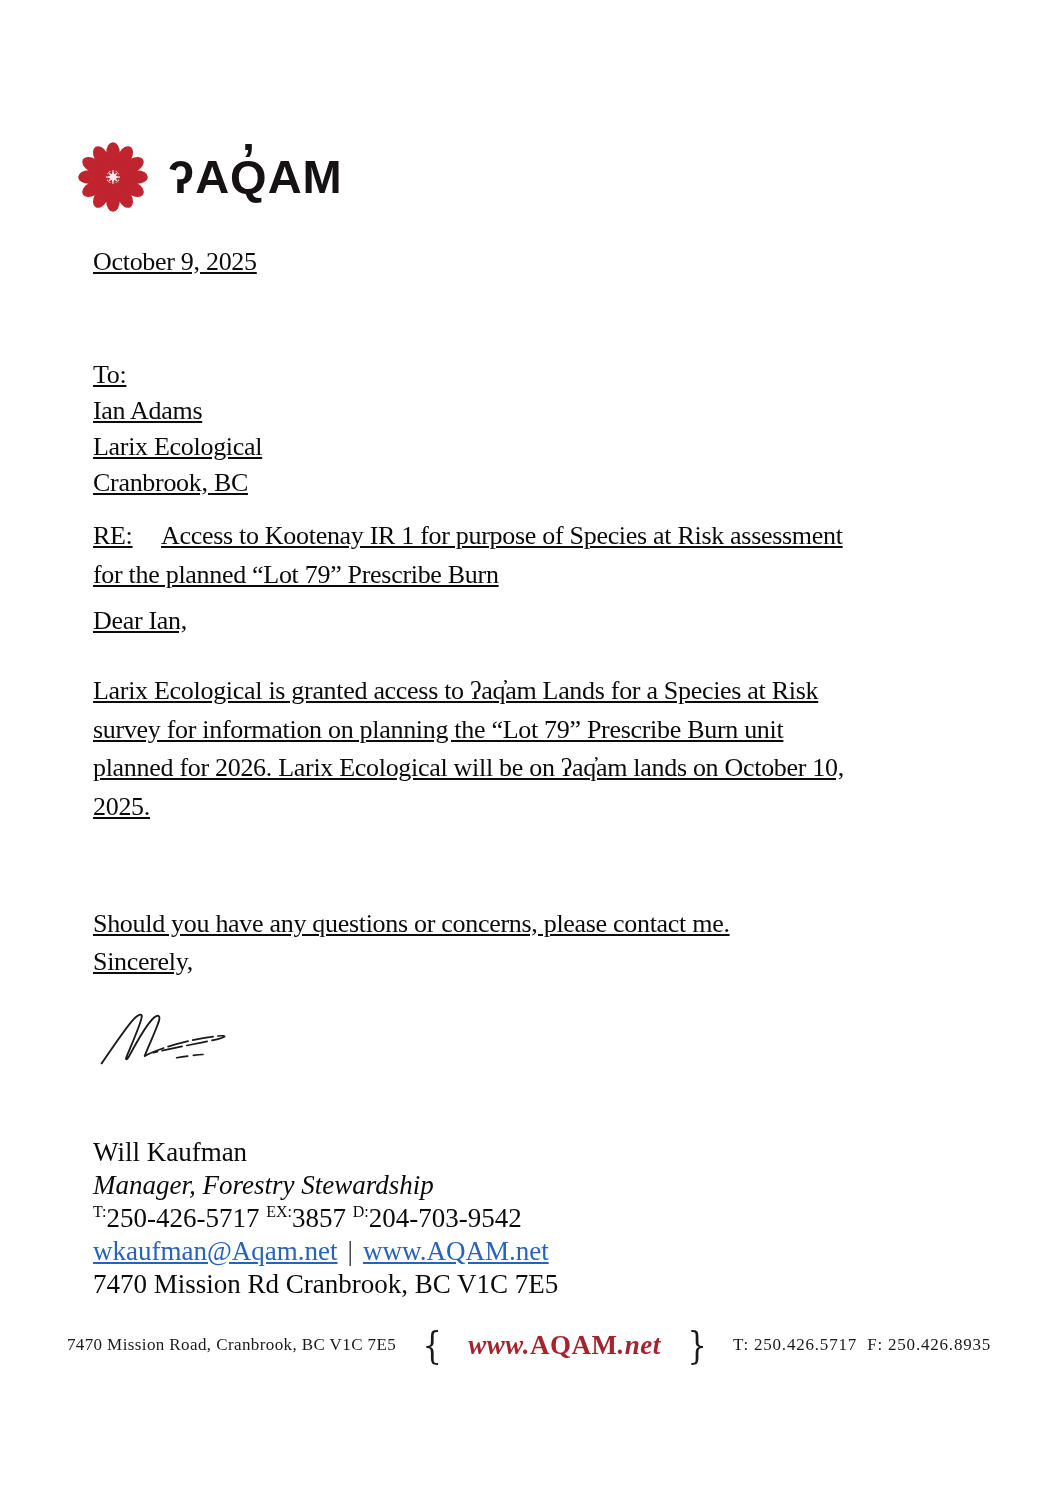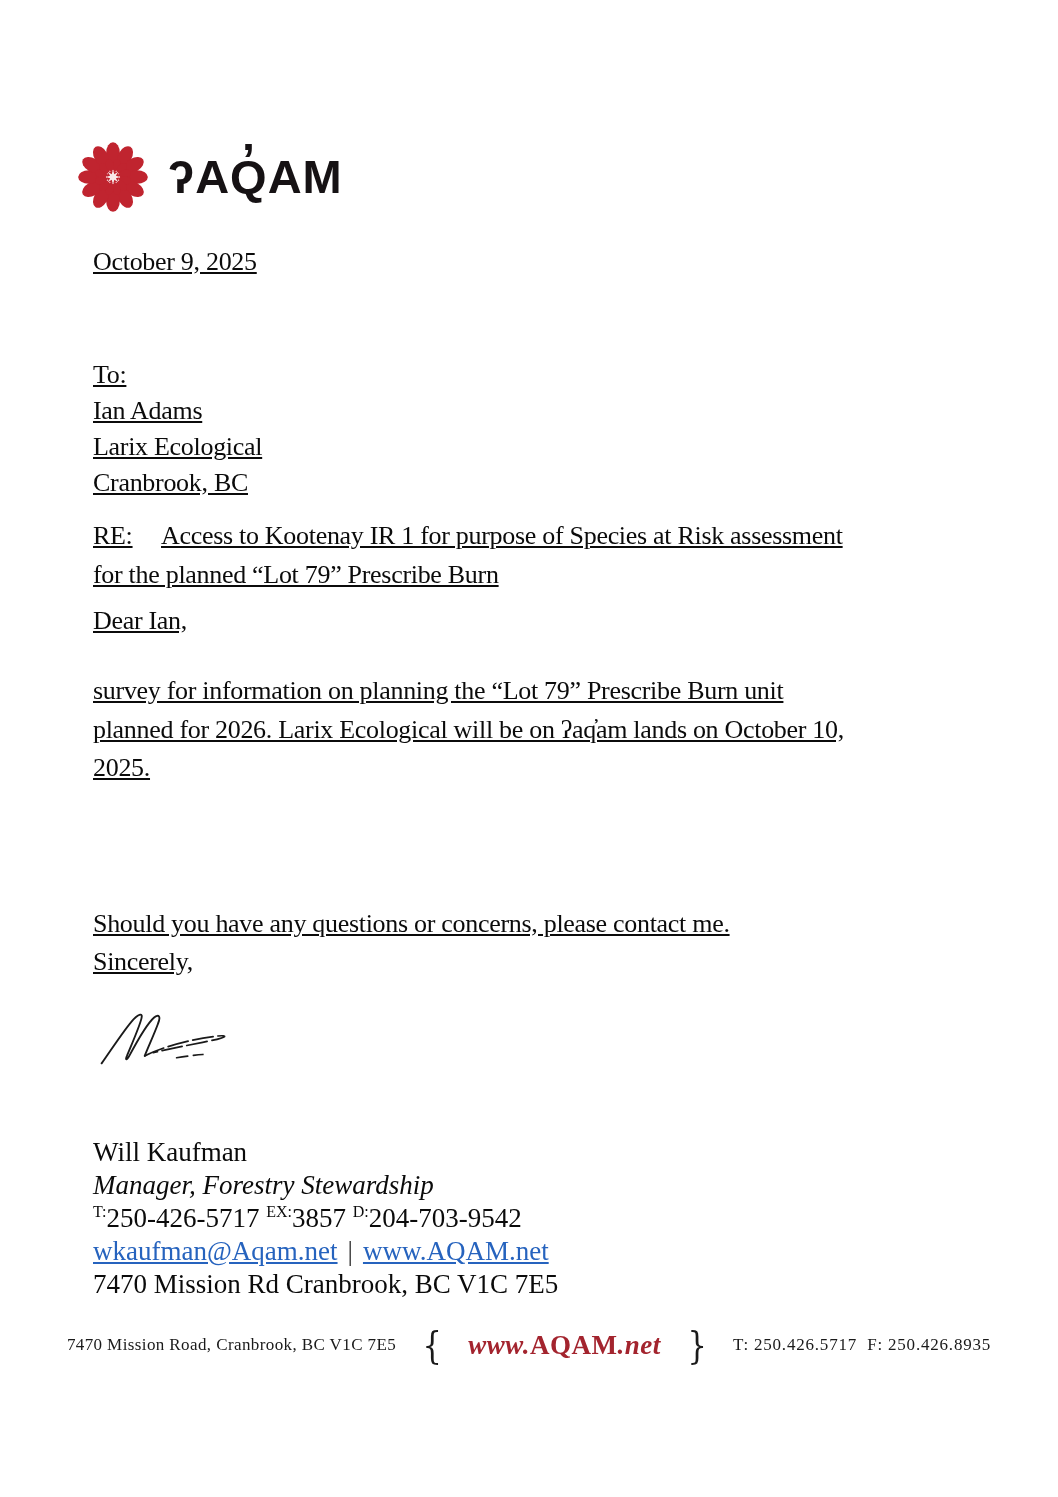--- a/index.html
+++ b/index.html
@@ -153,20 +153,21 @@
     <div class="re-row">
       <span class="re-label">RE:</span>
       <span>Access to Kootenay IR 1 for purpose of Species at Risk assessment</span>
     </div>
     <div>for the planned “Lot 79” Prescribe Burn</div>
   </div>
 
   <div class="salutation-line txt">Dear Ian,</div>
 
   <div class="body-block txt">
+    <div>Larix Ecological is granted access to ʔaq̓am Lands for a Species at Risk</div>
     <div>survey for information on planning the “Lot 79” Prescribe Burn unit</div>
     <div>planned for 2026. Larix Ecological will be on ʔaq̓am lands on October 10,</div>
     <div>2025.</div>
   </div>
 
   <div class="closing-block txt">
     <div>Should you have any questions or concerns, please contact me.</div>
     <div>Sincerely,</div>
   </div>
 

